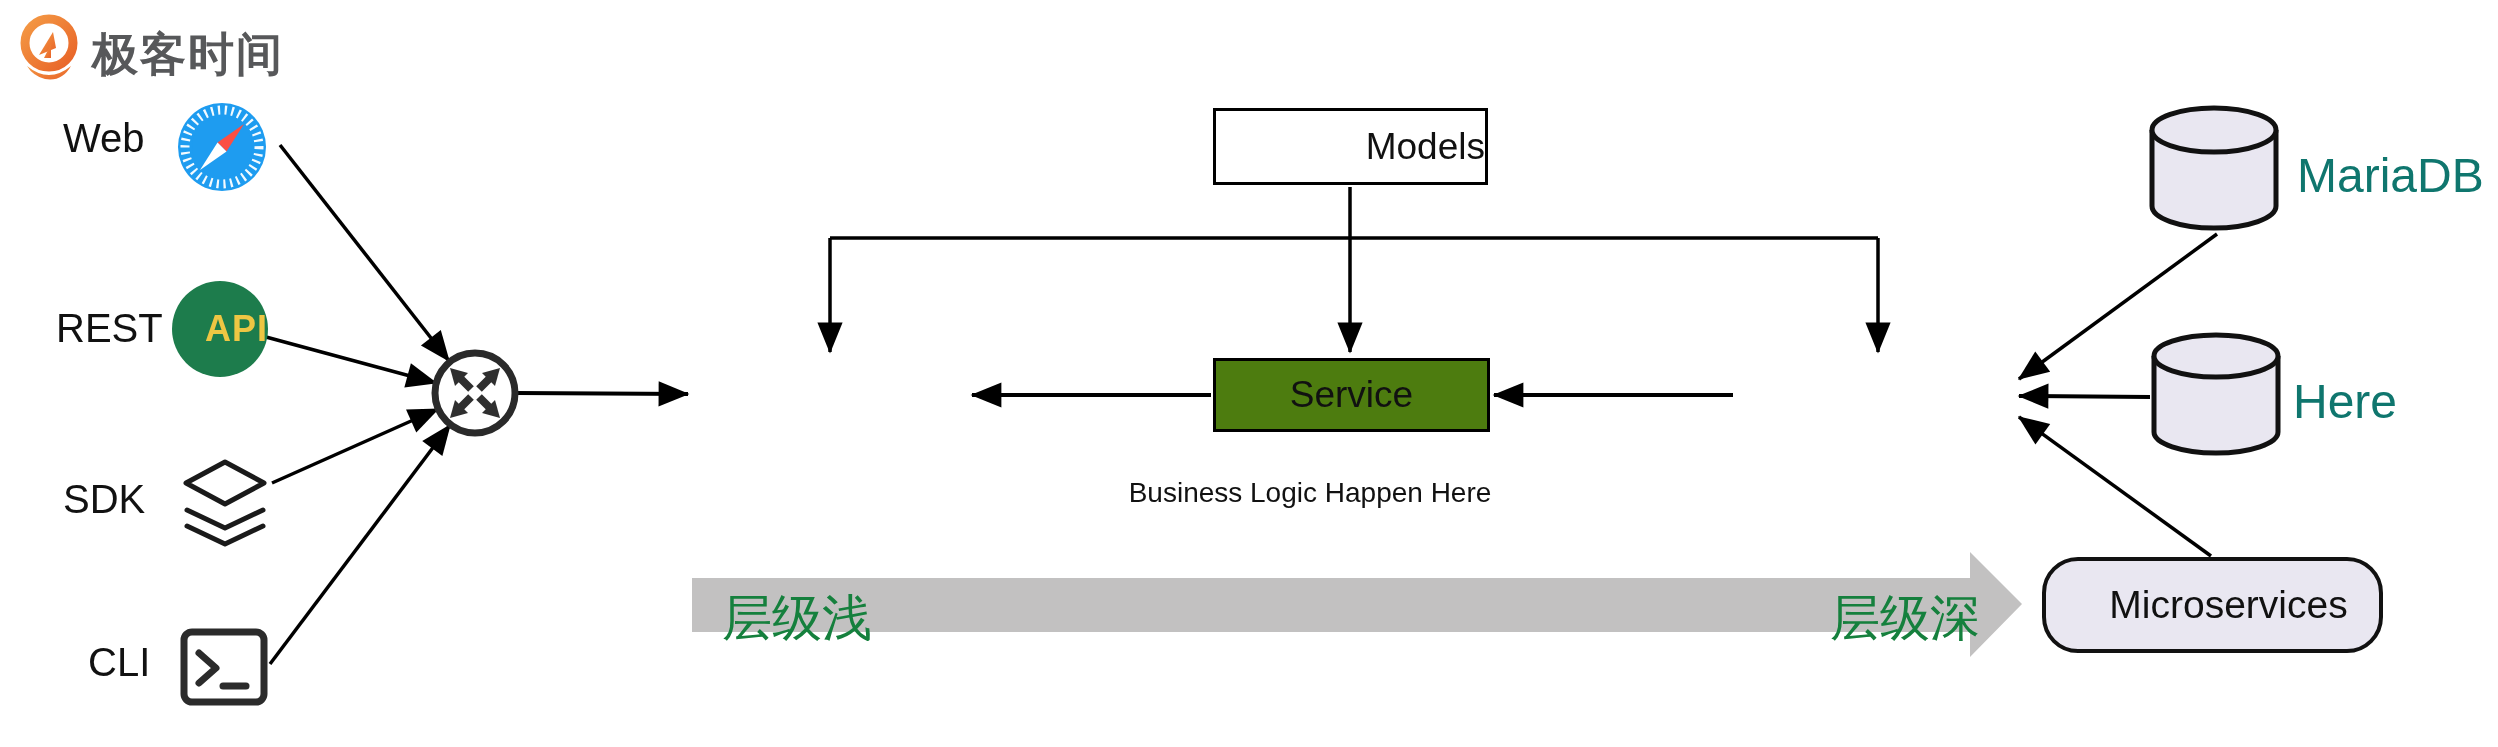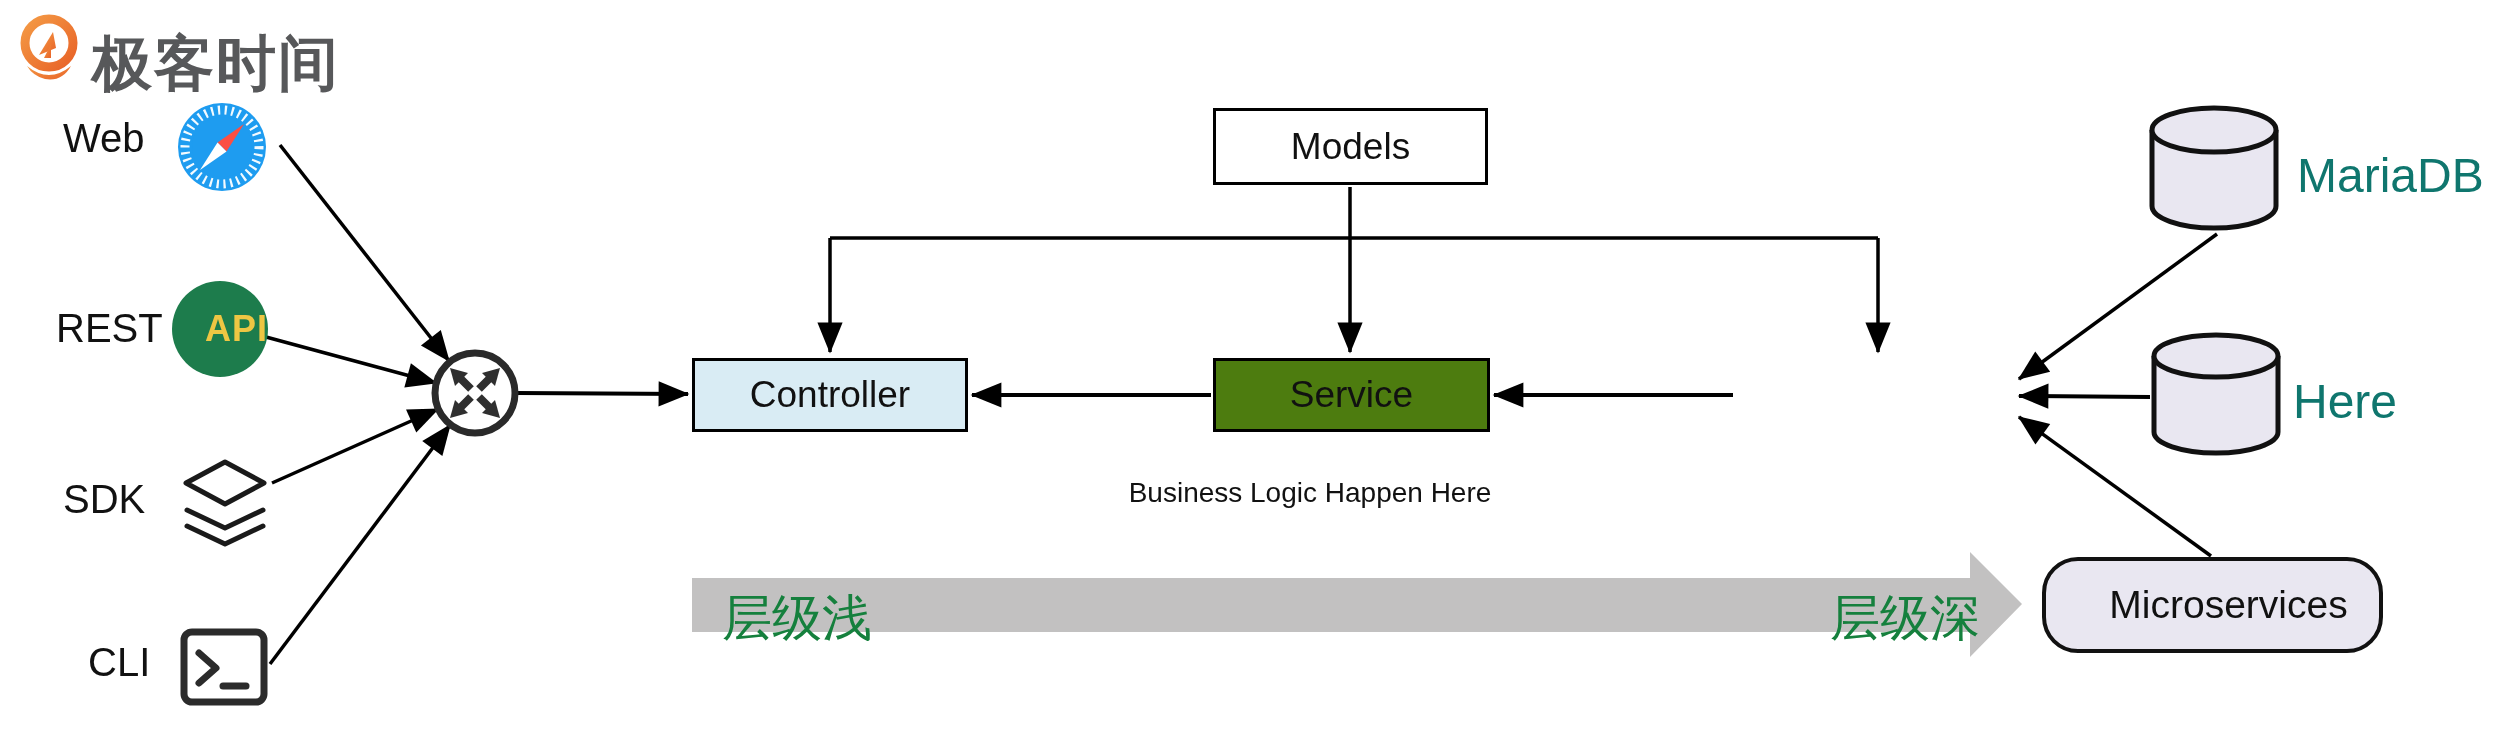--- a/index.html
+++ b/index.html
@@ -3,40 +3,40 @@
 <meta charset="utf-8">
 <style>
   html, body { margin: 0; padding: 0; background: #ffffff; }
   body { width: 2498px; height: 747px; font-family: "Liberation Sans", "DejaVu Sans", sans-serif; }
   .stage { position: relative; width: 2498px; height: 747px; overflow: hidden; background: #ffffff; }
   .abs { position: absolute; }
   svg.connectors { position: absolute; left: 0; top: 0; width: 2498px; height: 747px; }
 
   
   .logo-icon { left: 18px; top: 14px; width: 62px; height: 72px; }
-  .logo-text { left: 92px; top: 24px; font-size: 60px; font-weight: bold; color: #57585a; letter-spacing: 2px; white-space: nowrap; }
+  .logo-text { left: 92px; top: 24px; font-size: 46px; font-weight: bold; color: #57585a; letter-spacing: 2px; white-space: nowrap; }
 
   
   .client-label { font-size: 40px; color: #111111; white-space: nowrap; }
   .lbl-web  { left: 63px;  top: 116px; }
   .lbl-rest { left: 56px;  top: 306px; }
   .lbl-sdk  { left: 63px;  top: 477px; }
   .lbl-cli  { left: 88px;  top: 640px; }
   .icon-web { left: 177px; top: 102px; width: 90px; height: 90px; }
   .icon-rest { left: 172px; top: 281px; width: 96px; height: 96px; border-radius: 50%;
                background: #1d7c4c; display: flex; align-items: center; justify-content: flex-end; }
   .icon-rest span { color: #eec643; font-weight: bold; font-size: 36px; letter-spacing: 1px; }
   .icon-sdk { left: 175px; top: 450px; width: 100px; height: 100px; }
   .icon-cli { left: 180px; top: 628px; width: 88px; height: 78px; }
   .icon-router { left: 430px; top: 348px; width: 90px; height: 90px; }
 
   
   .box { border: 3px solid #000000; display: flex; align-items: center; justify-content: center;
          font-size: 37px; color: #111111; box-sizing: border-box; }
-  .box-models     { left: 1213px; top: 108px; width: 275px; height: 77px; background: #ffffff; }
+  .box-models     { left: 1213px; top: 108px; width: 275px; height: 77px; background: #ffffff; justify-content: flex-end; }
   .box-controller { left: 692px;  top: 358px; width: 276px; height: 74px; background: #d9ecf4; }
   .box-service    { left: 1213px; top: 358px; width: 277px; height: 74px; background: #4d7c0f; }
   .box-repository { left: 1735px; top: 358px; width: 275px; height: 74px; background: #e9e7f1; }
 
   
   .cyl-mariadb { left: 2148px; top: 104px; width: 132px; height: 130px; }
   .cyl-etcd    { left: 2150px; top: 331px; width: 132px; height: 128px; }
   .backend-label { font-size: 48px; color: #0f766e; white-space: nowrap; }
   .lbl-mariadb { left: 2297px; top: 148px; }
   .lbl-etcd    { left: 2293px; top: 374px; }
@@ -145,23 +145,20 @@
       <g>
           <line x1="49" y1="49" x2="59" y2="59" stroke-width="8"></line>
           <polygon points="70,70 52,65 65,52" stroke="none"></polygon>
         </g>
     </g>
   </svg>
 
   <div class="abs box box-models">
     <span>Models</span>
   </div>
-  <div class="abs box box-controller">
-    <span>Controller</span>
-  </div>
   <div class="abs box box-service">
     <span>Service</span>
   </div>
 
   <svg class="abs cyl-mariadb" viewBox="0 0 132 130">
     <path d="M4,26 L4,102 A62,22 0 0 0 128,102 L128,26" fill="#e9e7f1" stroke="#111111" stroke-width="5"></path>
     <ellipse cx="66" cy="26" rx="62" ry="22" fill="#e9e7f1" stroke="#111111" stroke-width="5"></ellipse>
   </svg>
   <div class="abs backend-label lbl-mariadb">MariaDB</div>
 

